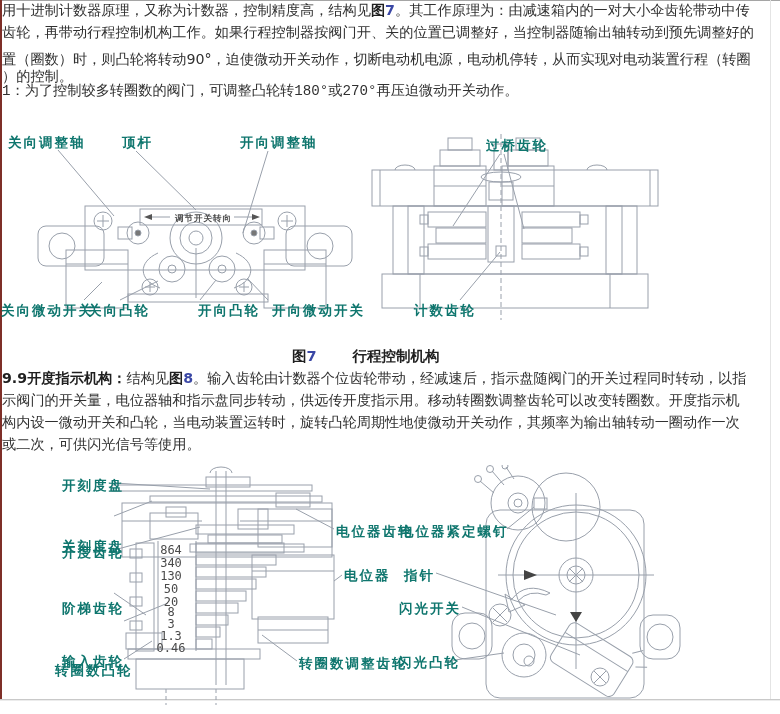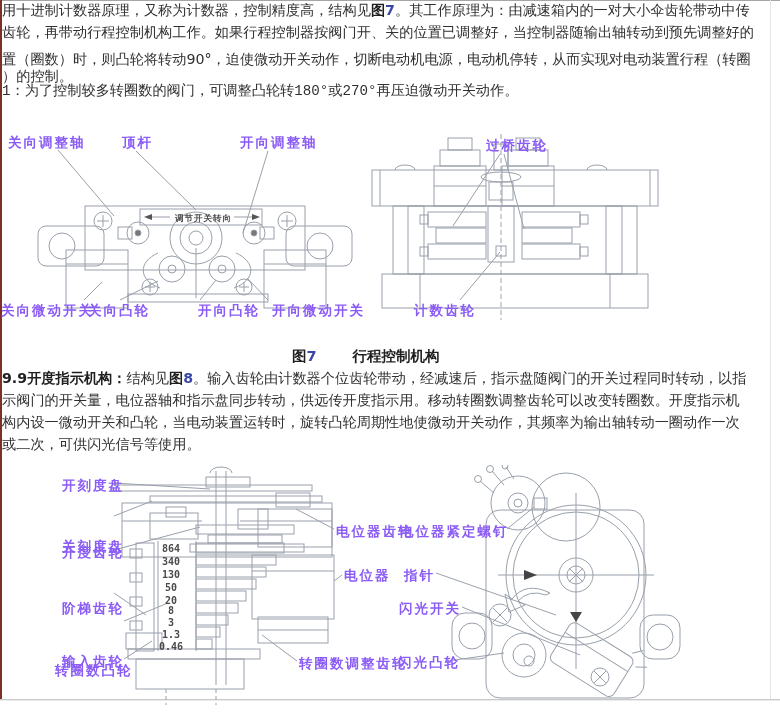--- a/index.html
+++ b/index.html
@@ -2,26 +2,26 @@
 <html><head>
 <meta charset="utf-8">
 <style>
   html,body{margin:0;padding:0;background:#fff;}
   #page{position:relative;width:780px;height:714px;background:#fff;overflow:hidden;
         font-family:"DejaVu Sans",sans-serif;color:#303030;}
   .tline{position:absolute;left:2px;white-space:nowrap;font-size:14.2px;line-height:19px;color:#303030;}
   .b{font-weight:bold;color:#1f1f1f;}
   .blue{font-weight:bold;color:#3a47a5;}
   .lbl{position:absolute;white-space:nowrap;font-size:13.5px;font-weight:bold;
-       letter-spacing:2px;color:#8b5cf6;}
+       letter-spacing:2px;color:#0f766e;}
   .tiny{position:absolute;white-space:nowrap;font-size:8.5px;font-weight:bold;
         letter-spacing:1px;color:#4a4a4a;}
   .cap{position:absolute;white-space:nowrap;font-size:14.5px;font-weight:bold;color:#1f1f1f;}
   .cap .gap{display:inline-block;width:36px;}
-  .num{position:absolute;width:38px;text-align:center;font-size:10px;font-weight:bold;color:#4a4a4a;
+  .num{position:absolute;width:38px;text-align:center;font-size:12px;font-weight:normal;color:#4a4a4a;
        font-family:"DejaVu Sans Mono",monospace;white-space:nowrap;}
   svg{position:absolute;left:0;}
   .edge{position:absolute;}
 </style>
 </head>
 <body>
 
 <div id="page">
 
   <div class="edge" style="left:0;top:0;width:780px;height:1px;background:#a5a5a5;"></div>

